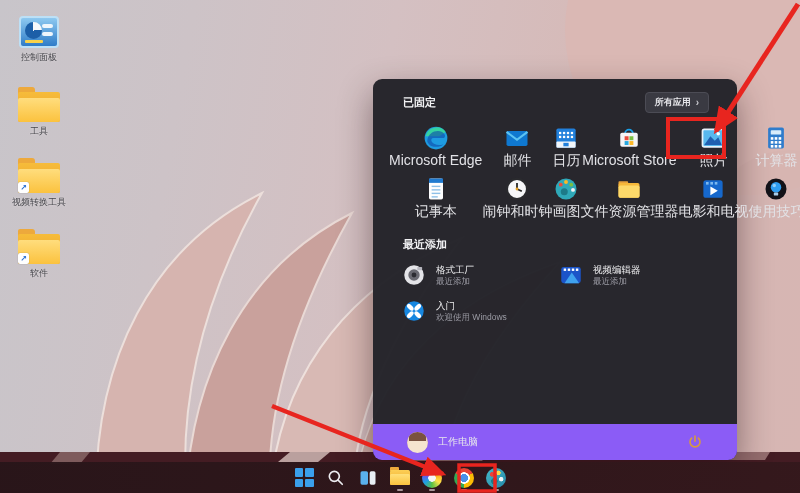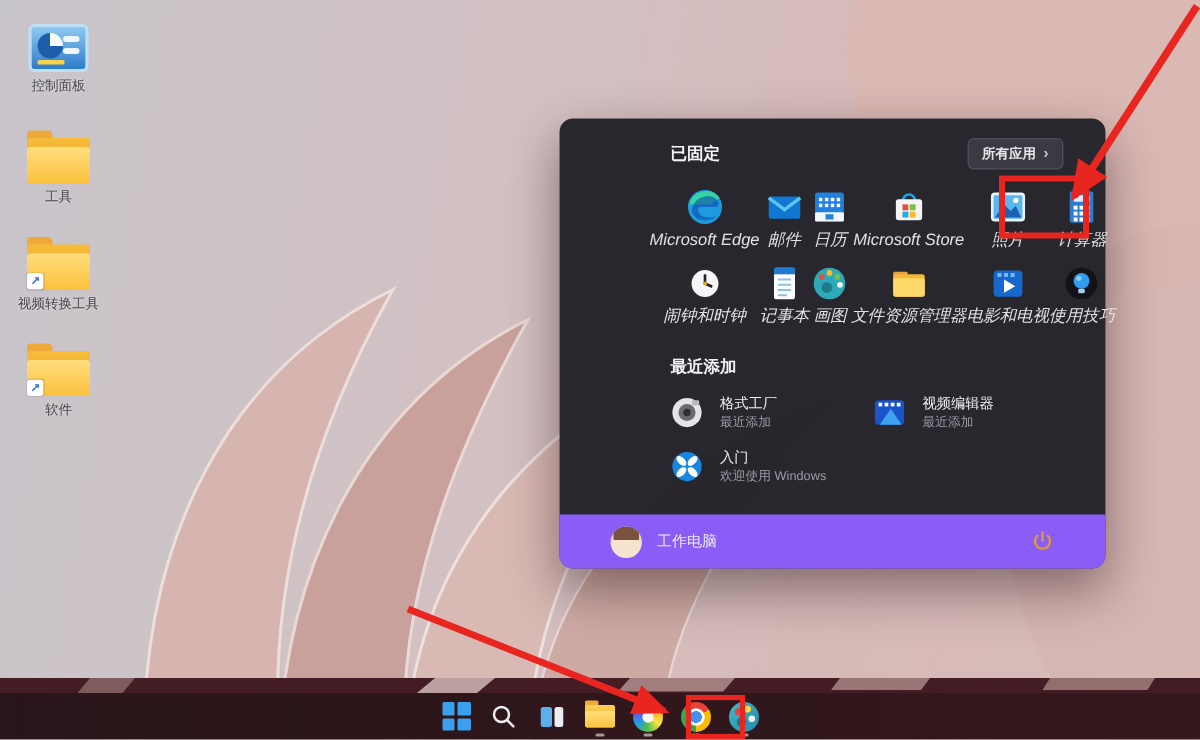--- a/index.html
+++ b/index.html
@@ -24,31 +24,31 @@
   .cpanel .tog1,.cpanel .tog2 { position:absolute; right:4px; width:11px; height:4px; border-radius:2px; background:#eef6fc; }
   .cpanel .tog1 { top:6px; } .cpanel .tog2 { top:14px; }
   .cpanel .bar { position:absolute; left:4px; bottom:3px; width:18px; height:3px; background:#f8d24a; border-radius:1px; }
   .folder { width:42px; height:30px; position:relative; margin-top:5px; }
   .folder .tab { position:absolute; top:-5px; left:0; width:17px; height:8px; background:#eda93c; border-radius:2px 3px 0 0; }
   .folder .body { position:absolute; inset:0; background:linear-gradient(#f6bc3a,#eda22d); border-radius:2px; }
   .folder .front { position:absolute; left:0; right:0; bottom:0; height:24px; background:linear-gradient(#ffdd7d,#fbc23e); border-radius:2px 2px 2px 2px; }
   .shortcut { position:absolute; left:0; bottom:0; width:11px; height:11px; background:#fff; border-radius:2px; display:flex; align-items:center; justify-content:center; font-size:8px; color:#2a6fd0; font-weight:bold; box-shadow:0 0 1px rgba(0,0,0,.4); }
 
   
-  .start-menu { position:absolute; left:373px; top:79px; width:364px; height:300px; z-index:5;
-    background:rgba(34,34,40,0.97); border-radius:9px; box-shadow:0 14px 34px rgba(30,10,15,.45); color:#e8e8ea;padding-left:44px; }
+  .start-menu { position:absolute; left:373px; top:79px; width:364px; height:381px; z-index:5;
+    background:rgba(34,34,40,0.97); border-radius:9px; box-shadow:0 14px 34px rgba(30,10,15,.45); color:#e8e8ea; }
   .sm-header { display:flex; justify-content:space-between; align-items:center; padding:13px 28px 4px 30px; }
   .sm-title { font-size:11px; font-weight:bold; color:#f2f2f4; }
   .allapps-btn { display:flex; align-items:center; gap:5px; font-size:9px; color:#e4e4e8;
     background:#3a3a42; border:1px solid #4c4c55; border-radius:4px; padding:3px 9px; cursor:pointer;font-weight:bold; }
   .allapps-chevron { font-size:10px; color:#c8c8ce; }
   .app-grid { display:grid; grid-template-columns:repeat(6,1fr); padding:4px 16px 0 16px; }
   .app { height:51px; display:flex; flex-direction:column; align-items:center; justify-content:flex-start; padding-top:2px; border-radius:5px; }
   .app-ico { height:30px; display:flex; align-items:center; justify-content:center; }
-  .app-label { margin-top:2px; font-size:11px; color:#e2e2e6; white-space:nowrap; line-height:10px;font-style:italic; }
+  .app-label { margin-top:2px; font-size:14px; color:#e2e2e6; white-space:nowrap; line-height:10px; }
   .sm-rec-header { padding:14px 0 4px 30px; font-size:11px; font-weight:bold; color:#f2f2f4; }
   .rec-grid { display:grid; grid-template-columns:1fr 1fr; padding:2px 24px 0 26px; row-gap:2px; }
   .rec { display:flex; align-items:center; gap:9px; height:34px; border-radius:5px; padding-left:2px; }
   .rec-txt { display:flex; flex-direction:column; }
   .rec-title { font-size:9.5px; color:#f0f0f2; line-height:12px; }
   .rec-sub { font-size:8.5px; color:#9b9ba4; line-height:11px; }
   .sm-footer { position:absolute; left:0; right:0; bottom:0; height:36px; background:#8b5cf6;
     border-radius:0 0 9px 9px; display:flex; align-items:center; justify-content:space-between; padding:0 34px 0 34px; }
   .user { display:flex; align-items:center; gap:10px; }
   .avatar { width:21px; height:21px; border-radius:50%; background:radial-gradient(circle at 50% 62%,#f6e4cf 0 55%,#e8c6a6 70%,#d8ae8c 100%); position:relative; overflow:hidden; }
@@ -235,43 +235,43 @@
               <rect x="19" y="24" width="3" height="3"></rect>
           </g>
         </svg>
       </span>
       <span class="app-label">计算器</span>
     </div>
 
     <div class="app">
       <span class="app-ico">
         <svg width="28" height="28" viewBox="0 0 32 32">
-          <circle cx="16" cy="16" r="11.5" fill="#f6f6f8" stroke="#2a2a2e" stroke-width="2.5"></circle>
-          <line x1="16" y1="16" x2="16" y2="9" stroke="#222" stroke-width="2"></line>
-          <line x1="16" y1="16" x2="21.5" y2="18.5" stroke="#222" stroke-width="2"></line>
-          <circle cx="16" cy="16" r="1.6" fill="#e8a020"></circle>
-        </svg>
-      </span>
-      <span class="app-label">闹钟和时钟</span>
-    </div>
-
-    <div class="app">
-      <span class="app-ico">
-        <svg width="28" height="28" viewBox="0 0 32 32">
           <rect x="8" y="4" width="16" height="24" rx="2" fill="#fdfdfe"></rect>
           <rect x="8" y="4" width="16" height="5" fill="#1f7ad0"></rect>
           <g stroke="#8ec0e8" stroke-width="1.6">
             <line x1="11" y1="13" x2="21" y2="13"></line>
               <line x1="11" y1="17" x2="21" y2="17"></line>
             <line x1="11" y1="21" x2="21" y2="21"></line>
               <line x1="11" y1="25" x2="18" y2="25"></line>
           </g>
         </svg>
       </span>
       <span class="app-label">记事本</span>
+    </div>
+
+    <div class="app">
+      <span class="app-ico">
+        <svg width="28" height="28" viewBox="0 0 32 32">
+          <circle cx="16" cy="16" r="11.5" fill="#f6f6f8" stroke="#2a2a2e" stroke-width="2.5"></circle>
+          <line x1="16" y1="16" x2="16" y2="9" stroke="#222" stroke-width="2"></line>
+          <line x1="16" y1="16" x2="21.5" y2="18.5" stroke="#222" stroke-width="2"></line>
+          <circle cx="16" cy="16" r="1.6" fill="#e8a020"></circle>
+        </svg>
+      </span>
+      <span class="app-label">闹钟和时钟</span>
     </div>
 
     <div class="app">
       <span class="app-ico">
         <svg width="28" height="28" viewBox="0 0 32 32">
           <circle cx="16" cy="16" r="12" fill="#2fa8b8"></circle>
           <circle cx="14" cy="19" r="4" fill="#1d7a88"></circle>
           <circle cx="10" cy="11" r="2.2" fill="#e84c3c"></circle>
           <circle cx="16" cy="8" r="2.2" fill="#fcb827"></circle>
           <circle cx="22" cy="11" r="2.2" fill="#7ac043"></circle>

